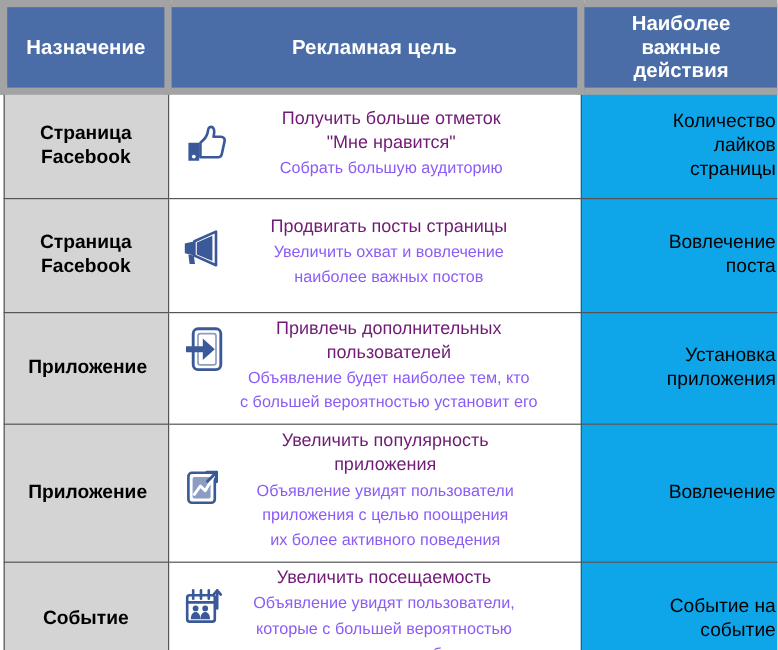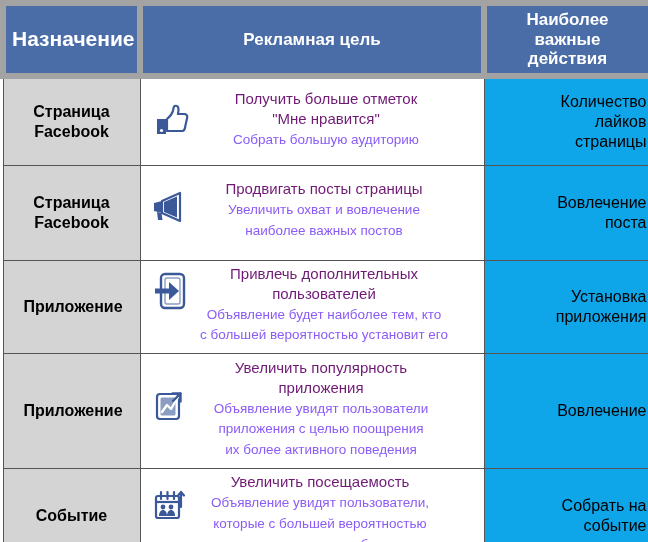--- a/index.html
+++ b/index.html
@@ -33,21 +33,21 @@
     color: #ffffff;
     font-weight: bold;
     text-align: center;
     vertical-align: middle;
     padding: 4px 6px;
     height: 58px;
     box-sizing: border-box;
     border: 6px solid #a3a3a3;
     line-height: 1.16;
   }
-  th.h-purpose { font-size: 21px; }
+  th.h-purpose { font-size: 17px; }
   th.h-goal    { font-size: 17px; margin-top: 44px; }
   th.h-action  { font-size: 17px; }
 
   
   tbody td {
     border: 1px solid #555555;
     vertical-align: middle;
     box-sizing: border-box;
   }
   td.cell-purpose {
@@ -280,20 +280,20 @@
             </div>
             <div class="goal-text">
               <div class="goal-title">Увеличить посещаемость</div>
               <div class="goal-sub">Объявление увидят пользователи,</div>
               <div class="goal-sub">которые с большей вероятностью</div>
               <div class="goal-sub">присоединятся к событию</div>
             </div>
           </div>
         </td>
         <td class="cell-action">
-          <div>Собрать на</div>
+          <div>Событие на</div>
           <div>событие</div>
         </td>
       </tr>
 
     </tbody>
   </table>
 </div>
 
 </body></html>

